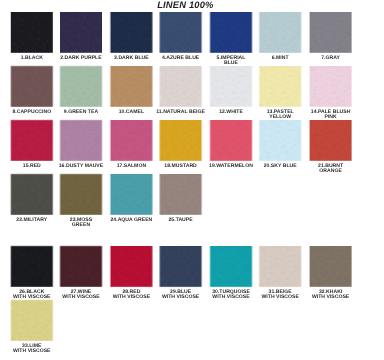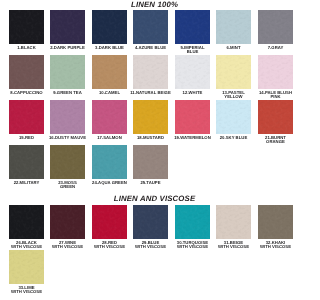--- a/index.html
+++ b/index.html
@@ -265,21 +265,20 @@
         <div class="swatch" style="background: rgb(149, 133, 126);">
           <div class="tex a"></div>
           <div class="tex b"></div>
         </div>
         <div class="labwrap">
           <div class="label">25.TAUPE</div>
         </div>
       </div>
     </div>
 
-  <div class="section-title" style="top:194px;">LINEN AND VISCOSE</div>
   <div class="grid" id="grid1">
       <div class="cell" style="left: 9px; top: 205px;">
         <div class="swatch" style="background: rgb(25, 26, 30);">
           <div class="tex a"></div>
           <div class="tex b"></div>
         </div>
         <div class="labwrap">
           <div class="label">26.BLACK</div>
           <div class="label">WITH VISCOSE</div>
         </div>

